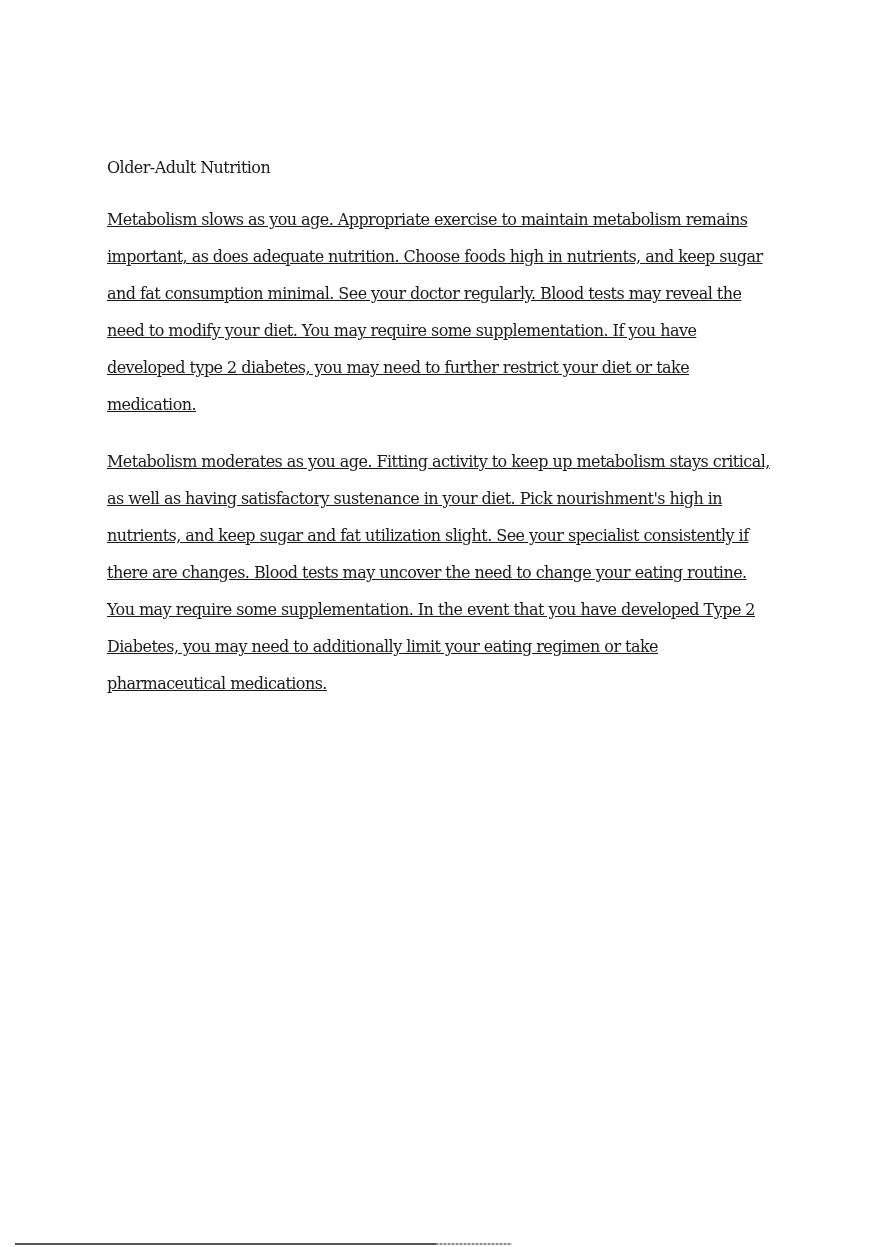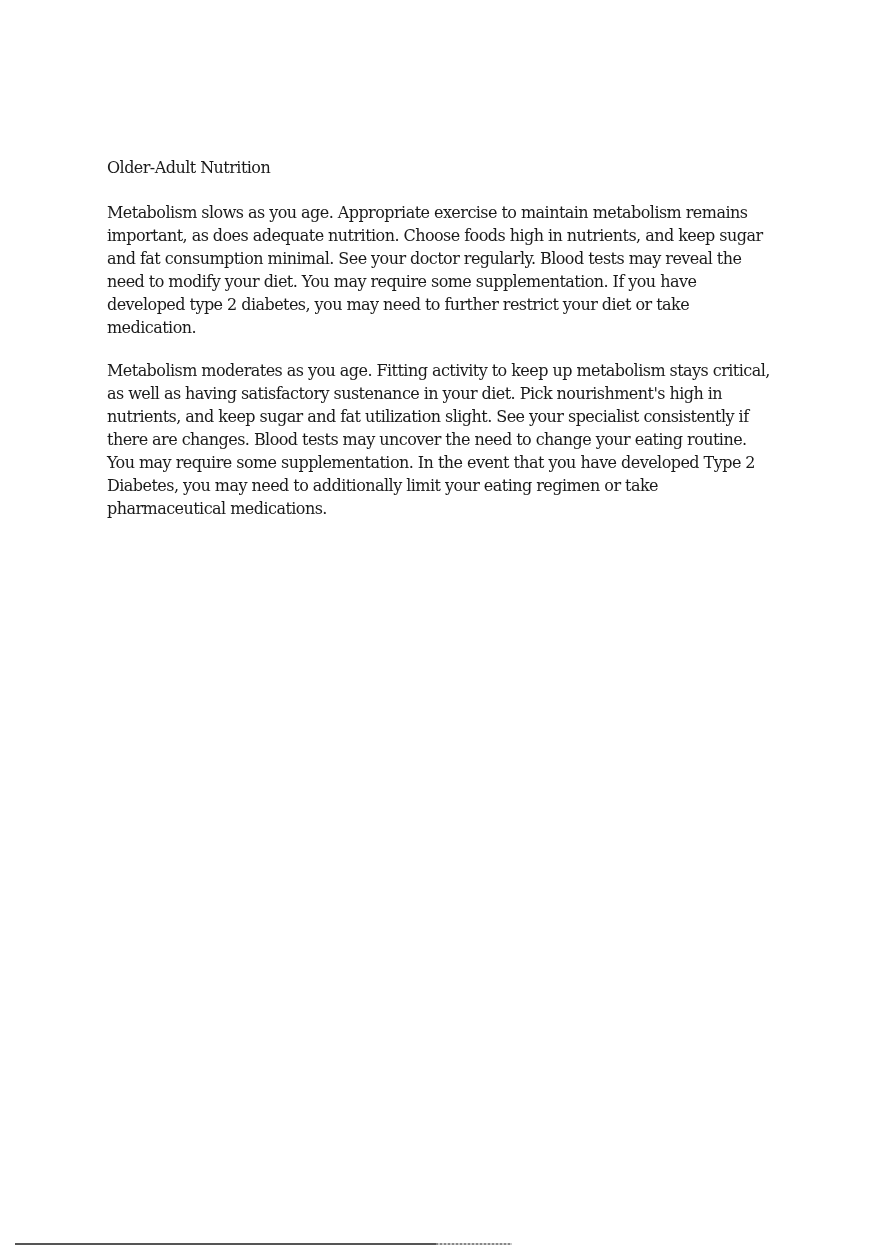--- a/index.html
+++ b/index.html
@@ -8,21 +8,21 @@
       position: absolute; left: 0; top: 0; width: 720px; height: 1247px;
       background: #ffffff;
     }
     .content {
       position: absolute; left: 107px; top: 155px; width: 670px;
       font-family: "DejaVu Serif", "Liberation Serif", serif;
       font-size: 16px; color: #1a1a1a;
       letter-spacing: -0.55px;
     }
     .title { margin: 0 0 20px 0; line-height: 26px; font-weight: normal; font-size: 16px; }
-    .para { margin: 0 0 20px 0; line-height: 23px; }
+    .para { margin: 0 0 20px 0; line-height: 37px; text-decoration: underline; }
     .footer-bar {
       position: absolute; left: 15px; top: 1243px; width: 421px; height: 2px;
       background: #555555;
     }
     .footer-bar-dotted {
       position: absolute; left: 436px; top: 1243px; width: 76px; height: 2px;
       background: repeating-linear-gradient(90deg, #888 0 2px, #ccc 2px 4px);
     }
   </style>
 </head>

